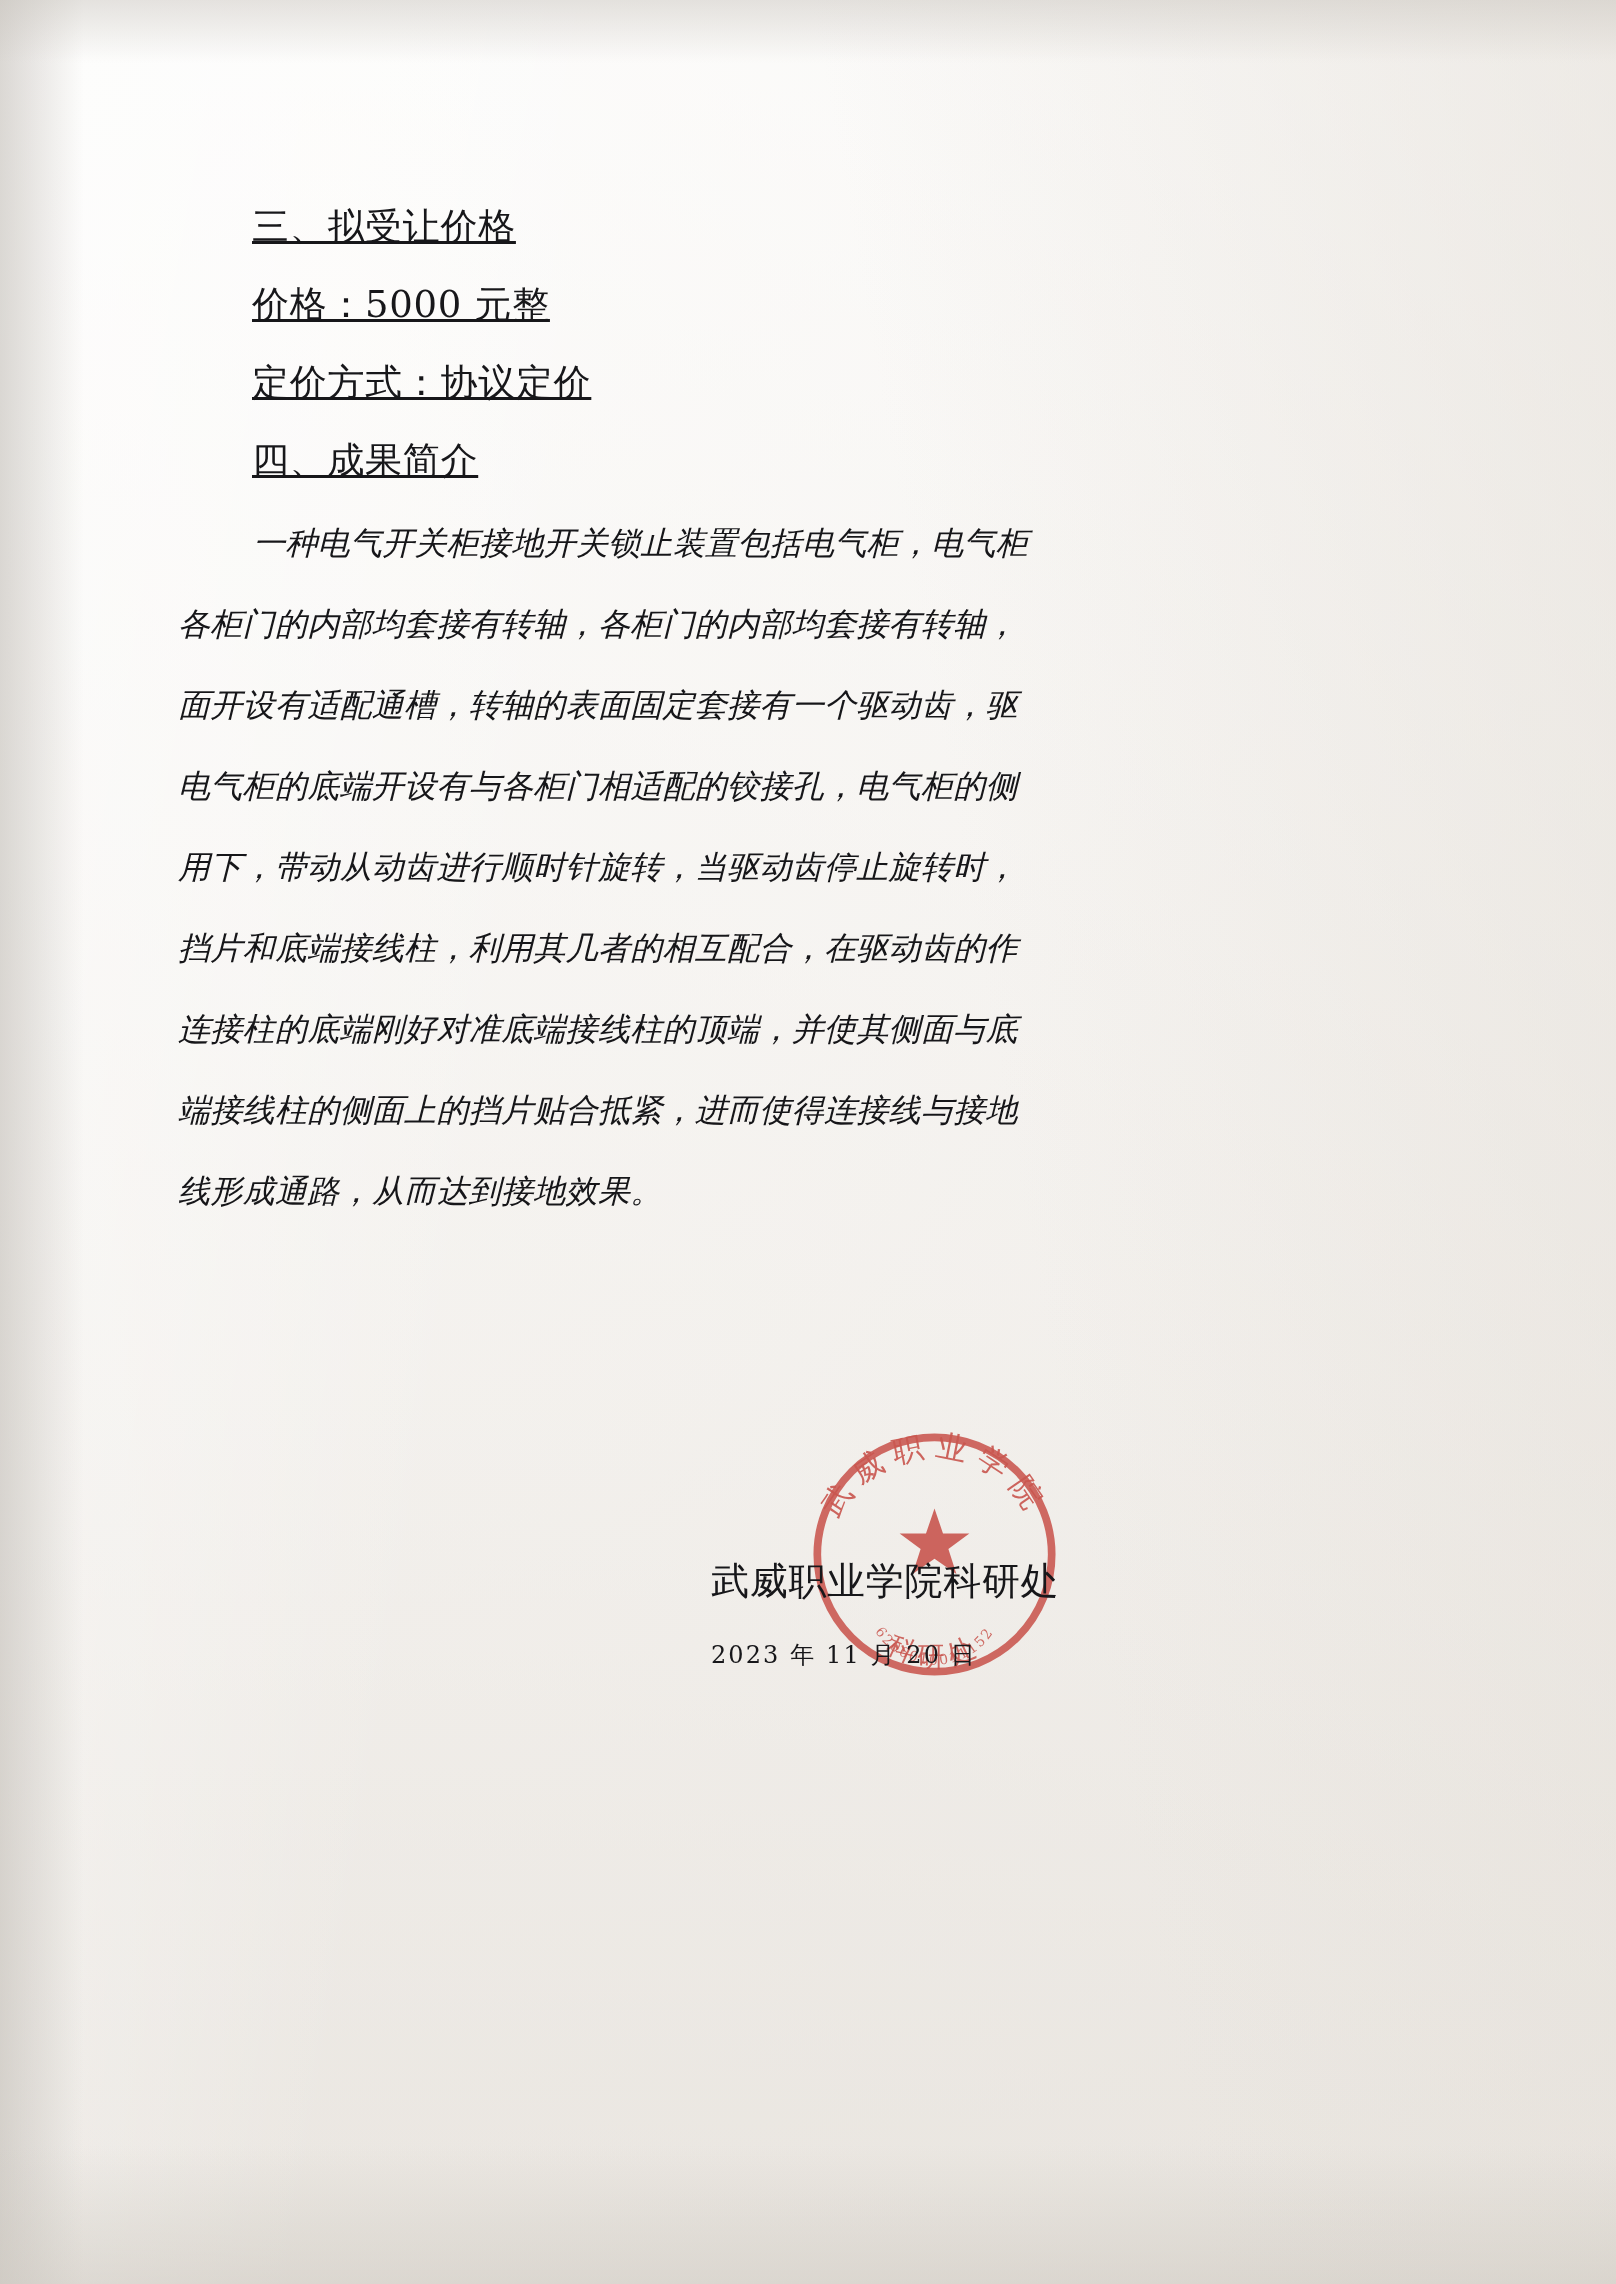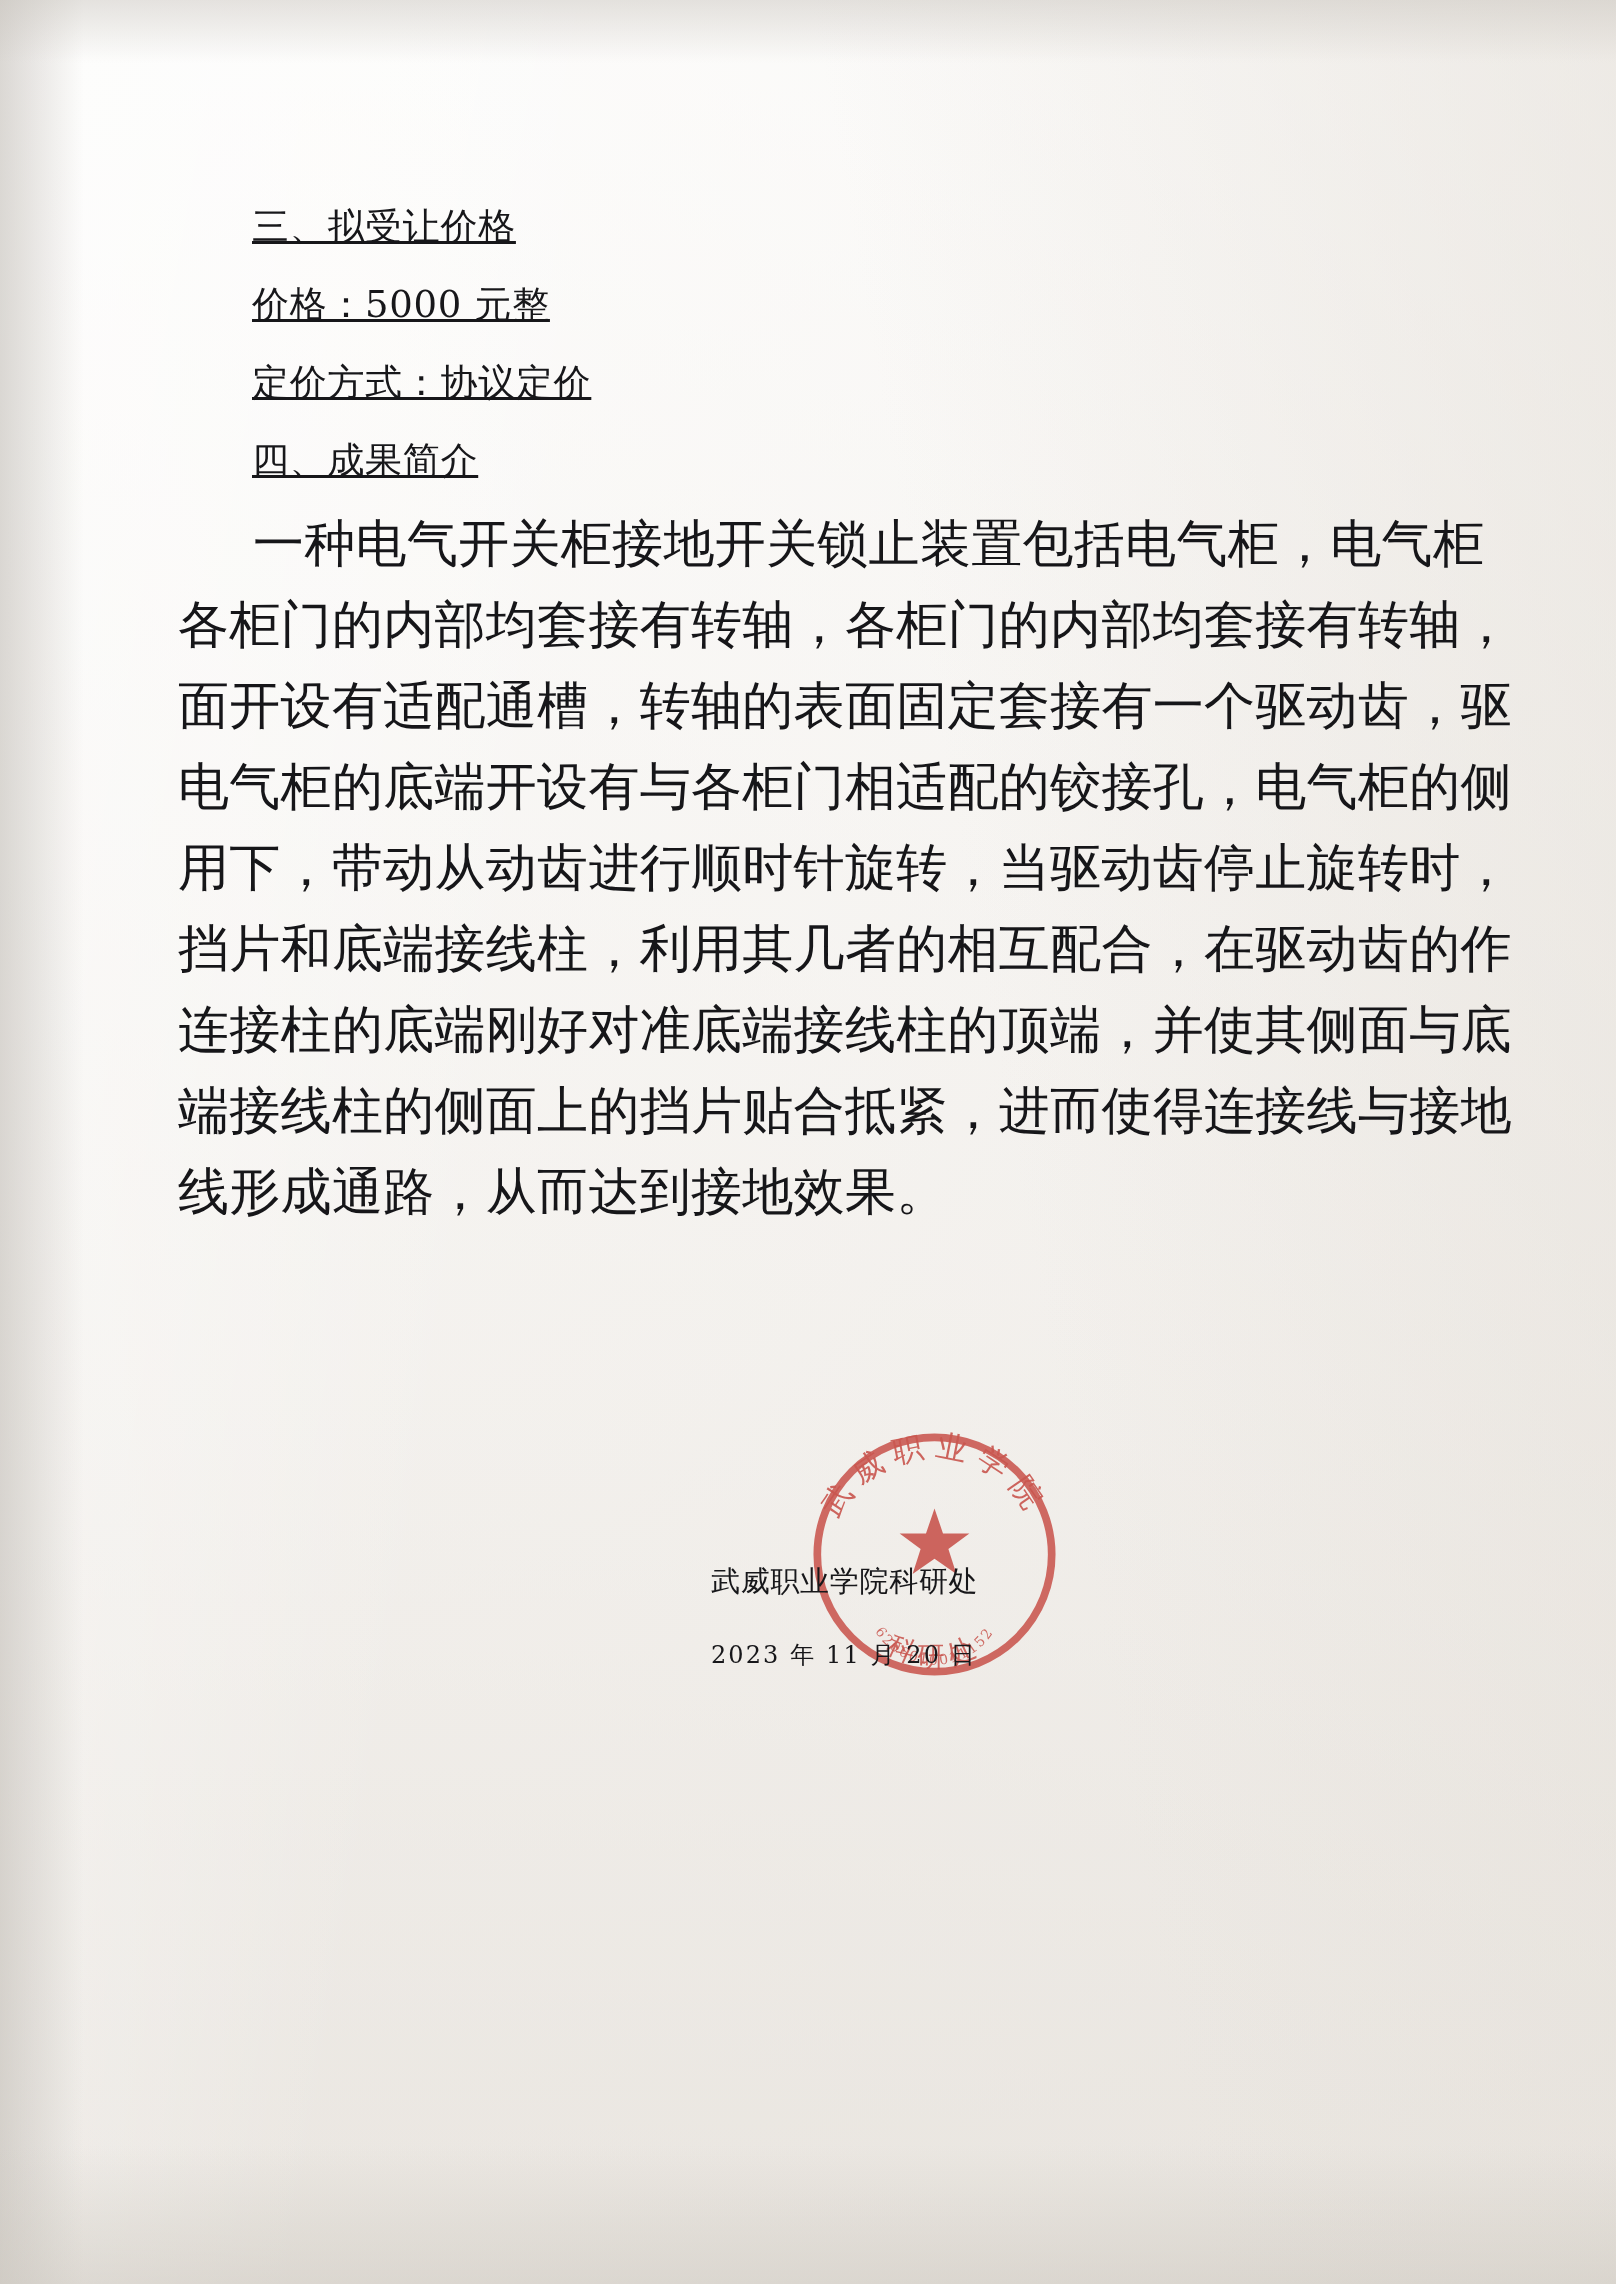--- a/index.html
+++ b/index.html
@@ -68,39 +68,40 @@
     font-size: 37px;
     line-height: 78px;
     letter-spacing: 0.7px;
     color: #17171a;
   }
 
   .body-block {
     margin-top: 2.8px;
   }
   .body-line {
-    font-size: 51px;
+    font-size: 32px;
     line-height: 81px;
     letter-spacing: 0.3px;
     white-space: pre;
     color: #161619;
+    font-style: italic;
   }
   .body-line.first {
     text-indent: 75px;
   }
 
   .signature {
     position: absolute;
     left: 711px;
     top: 1544px;
     width: 627px;
     text-align: left;
   }
   .sig-line {
-    font-size: 29px;
+    font-size: 38px;
     line-height: 75px;
     letter-spacing: 0.7px;
     color: #17171a;
     white-space: pre;
   }
   .sig-date {
     font-size: 24px;
     line-height: 73px;
     letter-spacing: 2.1px;
     color: #17171a;

